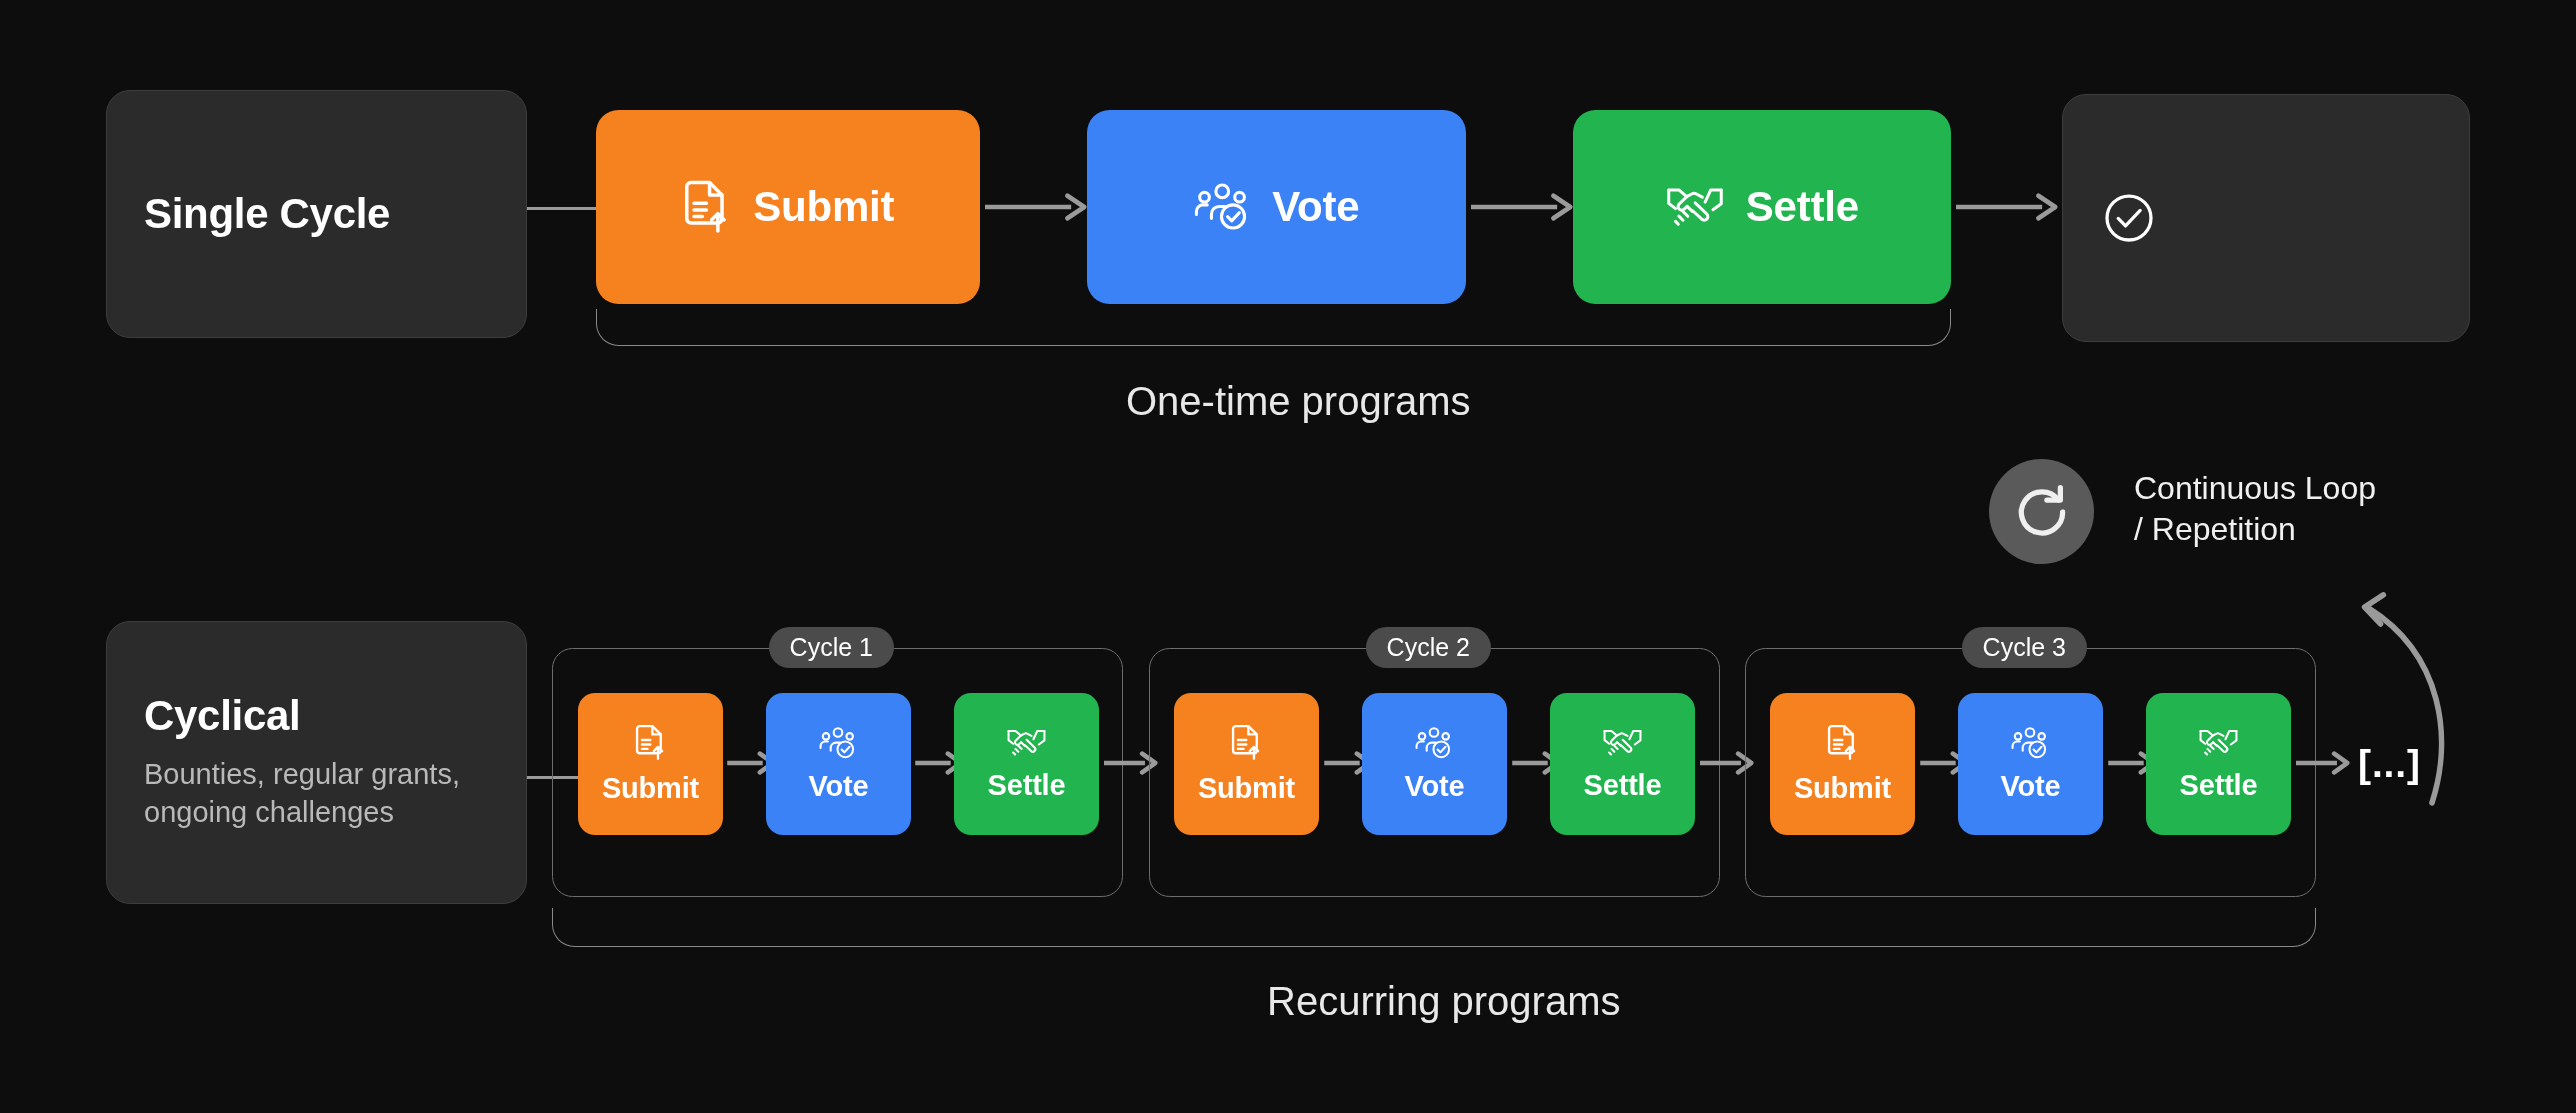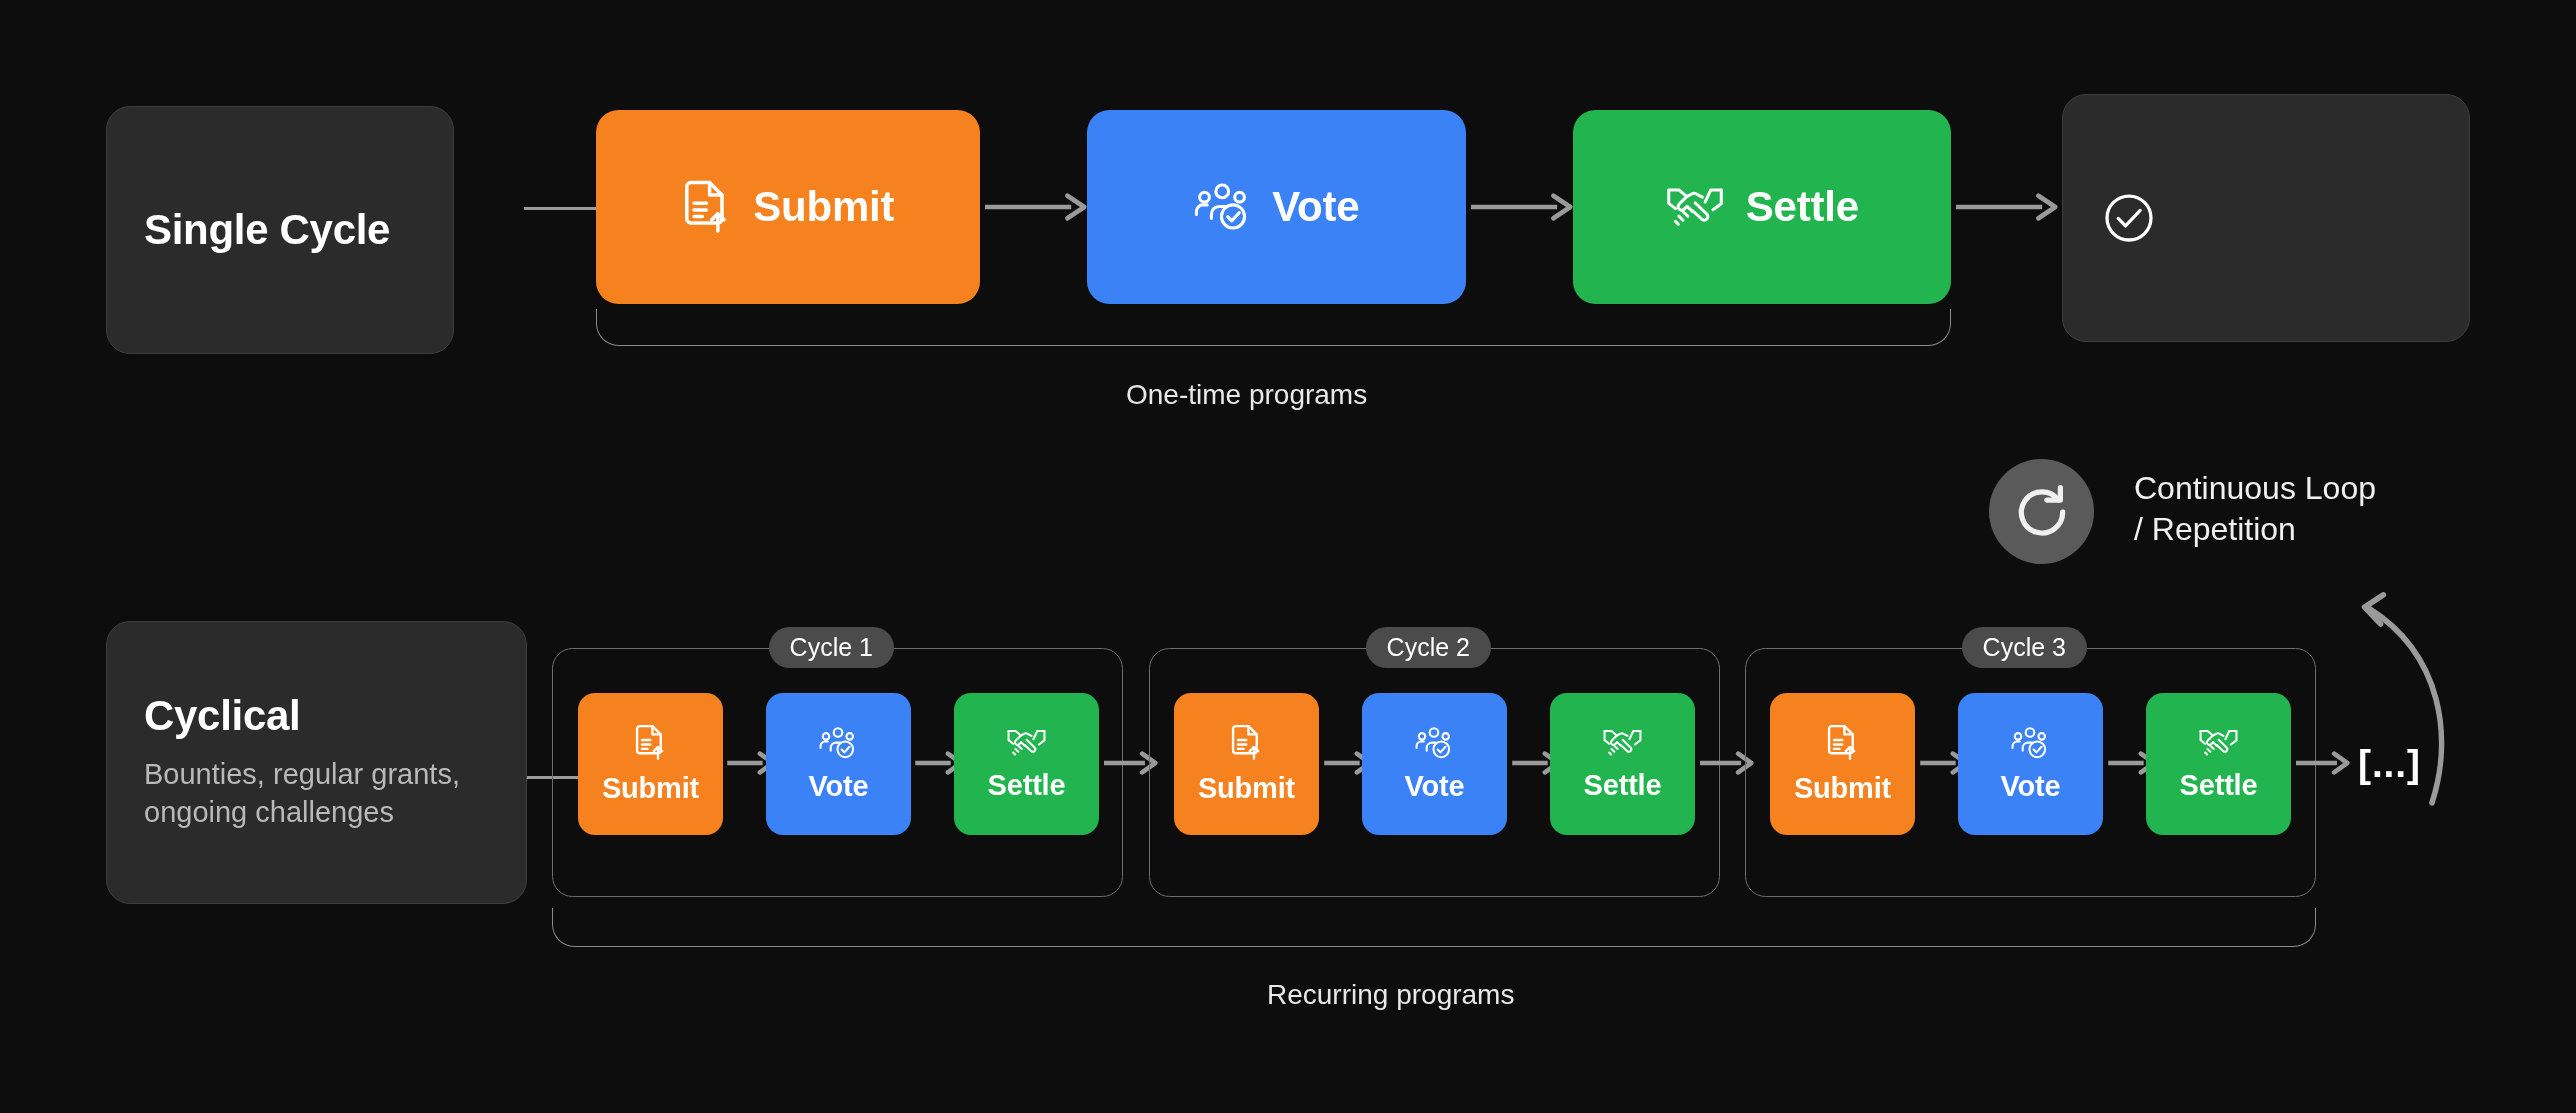--- a/index.html
+++ b/index.html
@@ -91,21 +91,21 @@
 
   
   .bracket {
     position: absolute;
     border: 1.9px solid #8a8a8a;
     border-top: none;
     border-radius: 0 0 22.5px 22.5px;
   }
   .bracket-label {
     position: absolute;
-    font-size: 28px;
+    font-size: 40px;
     color: #e8e8e8;
     white-space: nowrap;
   }
 
   
   .hline {
     position: absolute;
     background: #9a9a9a;
     height: 2.8px;
   }
@@ -129,21 +129,21 @@
 
   svg { display: block; overflow: visible; }
 </style>
 </head>
 <body style="background: rgb(13, 13, 13);">
 
 <div id="stage" style="background: rgb(13, 13, 13);">
 
   <div class="hline" style="left:524px; top:207px; width:75px;"></div>
 
-  <div class="label-card" style="left:106px; top:106px; width:348px; height:248px; padding:0 37px;">
+  <div class="label-card" style="left:106px; top:90px; width:421px; height:248px; padding:0 37px;">
     <div class="lc-title">Single Cycle</div>
   </div>
 
   <div class="stage-big c-orange" style="left:596px; top:110px; width:384px; height:194px;">
     <span class="sb-icon">
       <svg width="51" height="58" viewBox="0 0 24 28" fill="none" stroke="#ffffff" stroke-width="1.7" stroke-linecap="round" stroke-linejoin="round">
         <path d="M4 2.2h9l6 6v11.5a2 2 0 0 1-2 2H4a2 2 0 0 1-2-2V4.2a2 2 0 0 1 2-2z"></path>
         <path d="M13 2.2v6h6"></path>
         <path d="M5.5 12.2h6M5.5 15.4h6M5.5 18.6h4"></path>
         <path d="M17 25.6V17.2M17 17.2l-3 3M17 17.2l3 3"></path>

